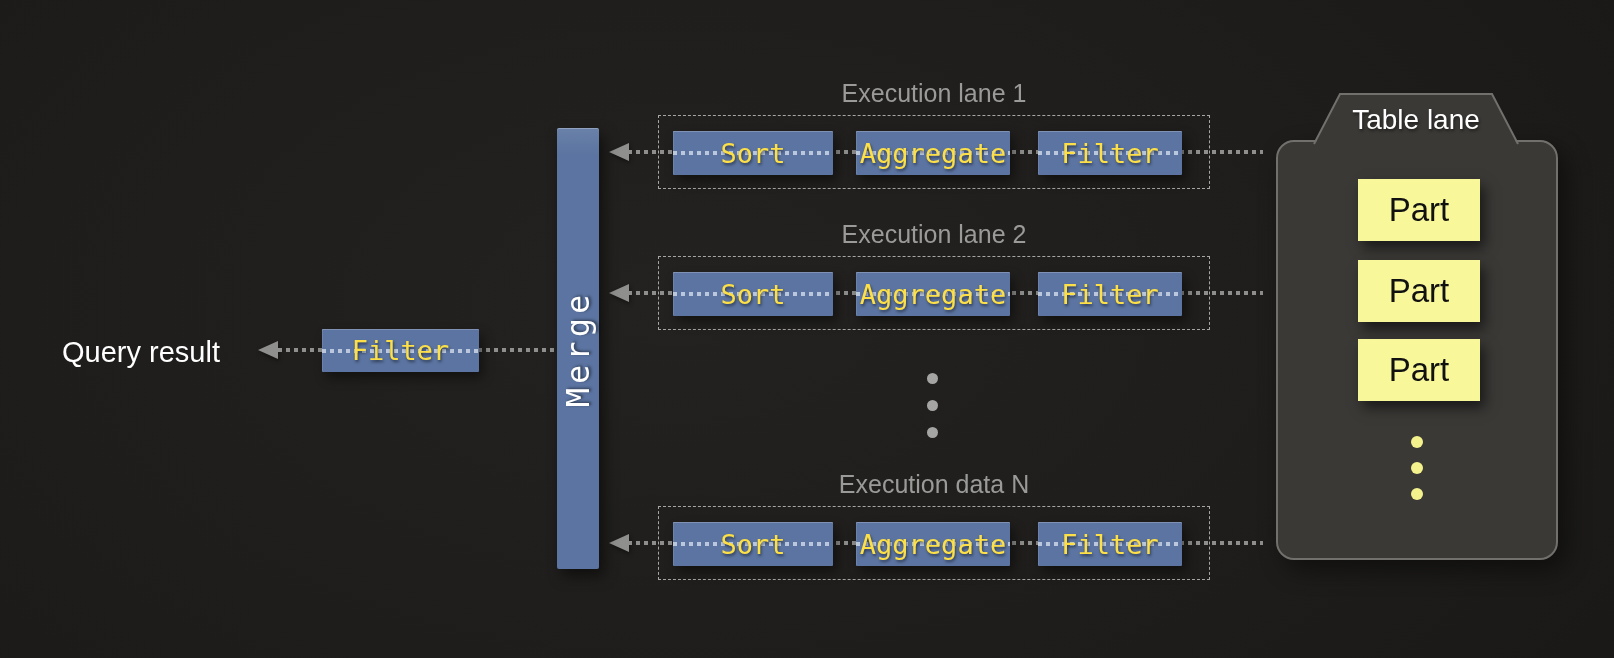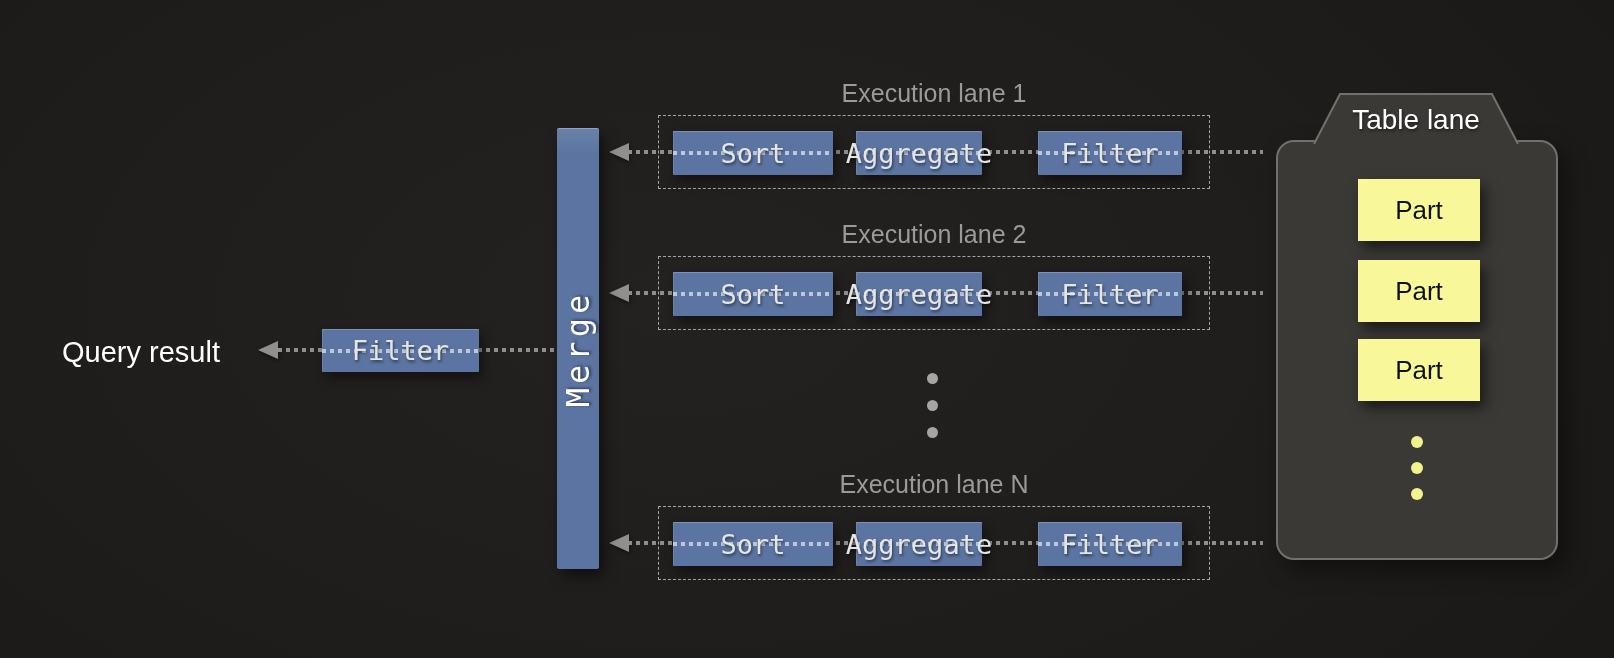--- a/index.html
+++ b/index.html
@@ -14,21 +14,21 @@
   .arrow-left{position:absolute;width:0;height:0;
     border-top:9px solid transparent;border-bottom:9px solid transparent;
     border-right:20px solid #8f8f8d;filter:drop-shadow(1px 2px 2px rgba(0,0,0,.45));}
   .opbox{
     position:absolute;display:flex;align-items:center;justify-content:center;
     background:#5b74a1;border-radius:1px;z-index:3;
     box-shadow:4px 6px 12px rgba(0,0,0,.45), inset 0 1px 0 rgba(255,255,255,.22), inset 1px 0 0 rgba(255,255,255,.10);
   }
   .opbox .inner-line{position:absolute;left:0;right:0;top:50%;margin-top:-2px;height:4px;z-index:1;
     background-image:repeating-linear-gradient(to right,rgba(210,220,235,.8) 0 4px,transparent 4px 8px);}
-  .opbox .lbl{position:relative;z-index:2;color:#e5e5e5;font-family:"DejaVu Sans Mono",monospace;
+  .opbox .lbl{position:relative;z-index:2;color:#fde047;font-family:"DejaVu Sans Mono",monospace;
     font-size:27px;text-shadow:1px 2px 3px rgba(0,0,0,.5);}
   
   .query-result{position:absolute;left:62px;top:336px;color:#fff;font-size:29px;}
   .limit-box{left:322px;top:329px;width:157px;height:43px;}
   
   .merge-bar{position:absolute;left:557px;top:128px;width:42px;height:441px;
     background:linear-gradient(180deg,#6a82a9 0%,#5b74a1 6%,#5b74a1 100%);
     border-radius:2px;z-index:3;display:flex;align-items:center;justify-content:center;
     box-shadow:5px 7px 14px rgba(0,0,0,.5), inset 0 1px 0 rgba(255,255,255,.25);}
   .merge-bar .vtext{transform:rotate(-90deg);white-space:nowrap;color:#fff;
@@ -36,36 +36,36 @@
     text-shadow:1px 2px 3px rgba(0,0,0,.5);}
   
   .lane{position:absolute;left:658px;width:552px;height:74px;
     border:1px dashed #a6a6a4;box-sizing:border-box;}
   .lane .title{position:absolute;left:0;width:100%;top:-38px;text-align:center;
     color:#9a9a98;font-size:25px;line-height:30px;}
   .lane .lane-line{position:absolute;left:-31px;top:50%;margin-top:-2px;width:635px;height:4px;z-index:1;
     background-image:repeating-linear-gradient(to right,#8e8e8c 0 4px,transparent 4px 8px);}
   .lane .lane-arrow{left:-50px;top:50%;margin-top:-9px;}
   .lane .op1{left:14px;top:15px;width:160px;height:44px;}
-  .lane .op2{left:197px;top:15px;width:126px;height:44px;}
+  .lane .op2{left:197px;top:15px;width:154px;height:44px;}
   .lane .op3{left:379px;top:15px;width:144px;height:44px;}
   .lane1{top:115px;} .lane2{top:256px;} .laneN{top:506px;}
   
   .dot{position:absolute;border-radius:50%;}
   .gdot{width:11px;height:11px;background:#a5a5a3;left:927px;}
   .ydot{width:12px;height:12px;background:#f3f28c;left:133px;}
   
   .table-container{position:absolute;left:1276px;top:140px;width:282px;height:420px;
     background:#3a3936;border:2px solid #71706d;border-radius:18px;box-sizing:border-box;
     box-shadow:8px 10px 24px rgba(0,0,0,.45);z-index:2;}
   .table-tab{position:absolute;left:1310px;top:92px;width:212px;height:54px;z-index:3;}
   .table-tab-label{position:absolute;left:1310px;top:104px;width:212px;text-align:center;
     color:#fff;font-size:28px;z-index:4;text-shadow:1px 2px 3px rgba(0,0,0,.5);}
   .part-box{position:absolute;left:80px;width:122px;height:62px;background:#f8f79a;
-    display:flex;align-items:center;justify-content:center;color:#111;font-size:26px;
+    display:flex;align-items:center;justify-content:center;color:#111;font-size:33px;
     box-shadow:5px 7px 12px rgba(0,0,0,.55);z-index:3;}
   .p1{top:37px;} .p2{top:118px;} .p3{top:197px;}
 </style>
 </head>
 <body>
 
 <div class="stage">
 
   <div class="query-result">Query result</div>
 
@@ -115,21 +115,21 @@
       <div class="inner-line"></div>
       <span class="lbl">Filter</span>
     </div>
   </div>
 
   <div class="dot gdot" style="top:373px;"></div>
   <div class="dot gdot" style="top:400px;"></div>
   <div class="dot gdot" style="top:427px;"></div>
 
   <div class="lane laneN">
-    <div class="title">Execution lane N</div>
+    <div class="title">Execution data N</div>
     <div class="lane-line"></div>
     <div class="arrow-left lane-arrow"></div>
     <div class="opbox op1">
       <div class="inner-line"></div>
       <span class="lbl">Sort</span>
     </div>
     <div class="opbox op2">
       <div class="inner-line"></div>
       <span class="lbl">Aggregate</span>
     </div>

